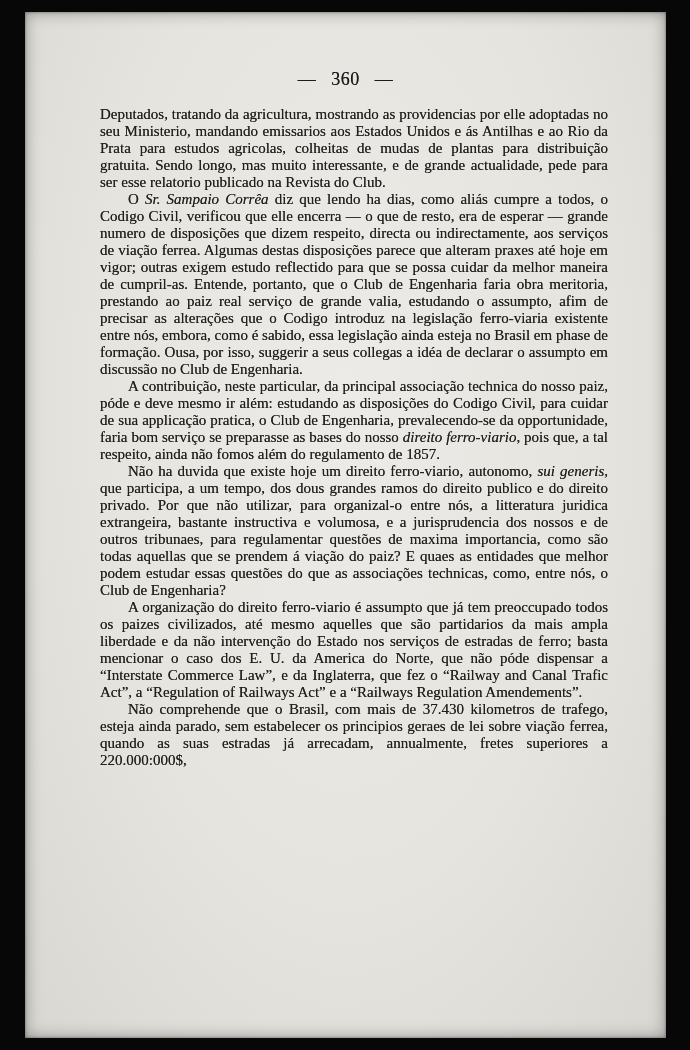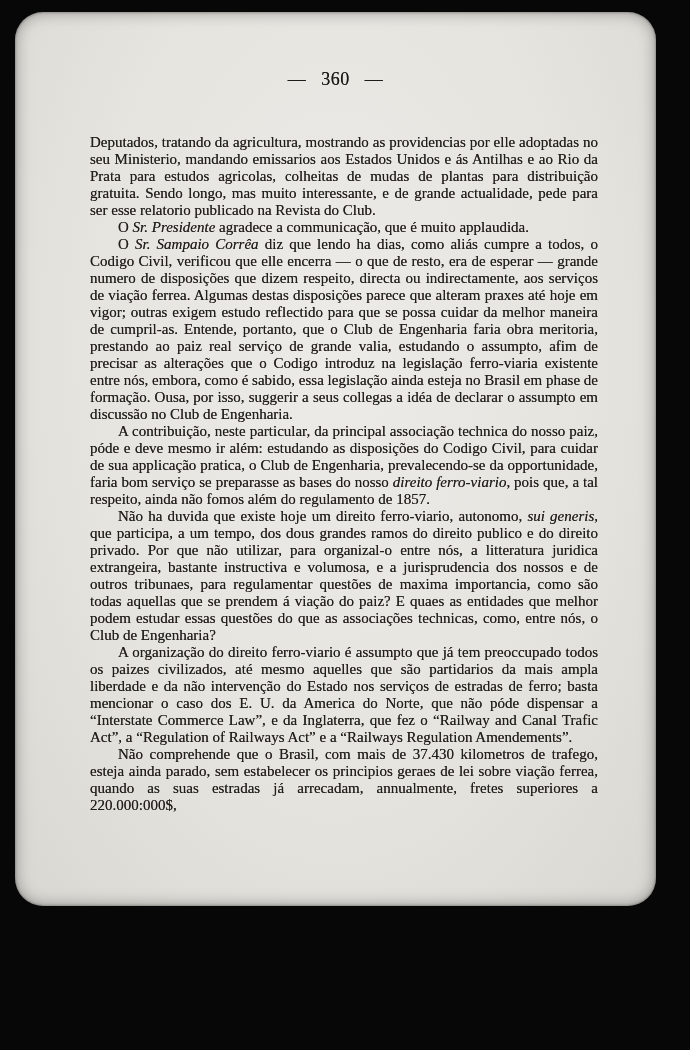--- a/index.html
+++ b/index.html
@@ -14,40 +14,39 @@
     position: relative;
     font-family: "Liberation Serif", "DejaVu Serif", serif;
   }
   .scan-frame {
     position: absolute;
     inset: 0;
     background: #070707;
   }
   .page {
     position: absolute;
-    left: 15px;
+    left: 25px;
     top: 12px;
     width: 641px;
-    height: 894px;
+    height: 1026px;
     background: radial-gradient(ellipse at 50% 38%, #edebe7 0%, #e6e4df 55%, #d9d7d2 100%);
     box-shadow: inset 0 0 16px rgba(0,0,0,0.35), inset 0 0 3px rgba(0,0,0,0.45);
     box-sizing: border-box;
-    border-radius: 28px;
   }
   .page-header {
     margin-top: 57px;
     text-align: center;
     font-size: 18px;
     color: #1c1a18;
     word-spacing: 10px;
     letter-spacing: 0.5px;
     text-shadow: 0 0 0.4px rgba(20,20,20,0.8);
   }
   .page-body {
-    margin-top: 44px;
+    margin-top: 16px;
     padding: 0 58px 0 75px;
     font-size: 15px;
     line-height: 17px;
     text-align: justify;
     color: #211f1c;
     text-shadow: 0 0 0.4px rgba(25,22,20,0.75);
   }
   .page-body p.para {
     margin: 0;
     text-indent: 28px;
@@ -62,21 +61,20 @@
 </head>
 <body>
 
 <div class="scan-frame">
   <div class="page">
     <div class="page-header">
       <span class="page-number">— 360 —</span>
     </div>
     <div class="page-body" id="paragraphs">
         <p class="para no-indent"><span>Deputados, tratando da agricultura, mostrando as providencias por elle adoptadas no seu Ministerio, mandando emissarios aos Estados Unidos e ás Antilhas e ao Rio da Prata para estudos agricolas, colheitas de mudas de plantas para distribuição gratuita. Sendo longo, mas muito interessante, e de grande actualidade, pede para ser esse relatorio publicado na Revista do Club.</span></p>
-        <p class="para"><span>O </span><span class="italic">Sr. Presidente</span><span> agradece a communicação, que é muito applaudida.</span></p>
         <p class="para"><span>O </span><span class="italic">Sr. Sampaio Corrêa</span><span> diz que lendo ha dias, como aliás cumpre a todos, o Codigo Civil, verificou que elle encerra — o que de resto, era de esperar — grande numero de disposições que dizem respeito, directa ou indirectamente, aos serviços de viação ferrea. Algumas destas disposições parece que alteram praxes até hoje em vigor; outras exigem estudo reflectido para que se possa cuidar da melhor maneira de cumpril-as. Entende, portanto, que o Club de Engenharia faria obra meritoria, prestando ao paiz real serviço de grande valia, estudando o assumpto, afim de precisar as alterações que o Codigo introduz na legislação ferro-viaria existente entre nós, embora, como é sabido, essa legislação ainda esteja no Brasil em phase de formação. Ousa, por isso, suggerir a seus collegas a idéa de declarar o assumpto em discussão no Club de Engenharia.</span></p>
         <p class="para"><span>A contribuição, neste particular, da principal associação technica do nosso paiz, póde e deve mesmo ir além: estudando as disposições do Codigo Civil, para cuidar de sua applicação pratica, o Club de Engenharia, prevalecendo-se da opportunidade, faria bom serviço se preparasse as bases do nosso </span><span class="italic">direito ferro-viario</span><span>, pois que, a tal respeito, ainda não fomos além do regulamento de 1857.</span></p>
         <p class="para"><span>Não ha duvida que existe hoje um direito ferro-viario, autonomo, </span><span class="italic">sui generis</span><span>, que participa, a um tempo, dos dous grandes ramos do direito publico e do direito privado. Por que não utilizar, para organizal-o entre nós, a litteratura juridica extrangeira, bastante instructiva e volumosa, e a jurisprudencia dos nossos e de outros tribunaes, para regulamentar questões de maxima importancia, como são todas aquellas que se prendem á viação do paiz? E quaes as entidades que melhor podem estudar essas questões do que as associações technicas, como, entre nós, o Club de Engenharia?</span></p>
         <p class="para"><span>A organização do direito ferro-viario é assumpto que já tem preoccupado todos os paizes civilizados, até mesmo aquelles que são partidarios da mais ampla liberdade e da não intervenção do Estado nos serviços de estradas de ferro; basta mencionar o caso dos E. U. da America do Norte, que não póde dispensar a “Interstate Commerce Law”, e da Inglaterra, que fez o “Railway and Canal Trafic Act”, a “Regulation of Railways Act” e a “Railways Regulation Amendements”.</span></p>
         <p class="para"><span>Não comprehende que o Brasil, com mais de 37.430 kilometros de trafego, esteja ainda parado, sem estabelecer os principios geraes de lei sobre viação ferrea, quando as suas estradas já arrecadam, annualmente, fretes superiores a 220.000:000$,</span></p>
       </div>
   </div>
 </div>
 
 </body></html>

